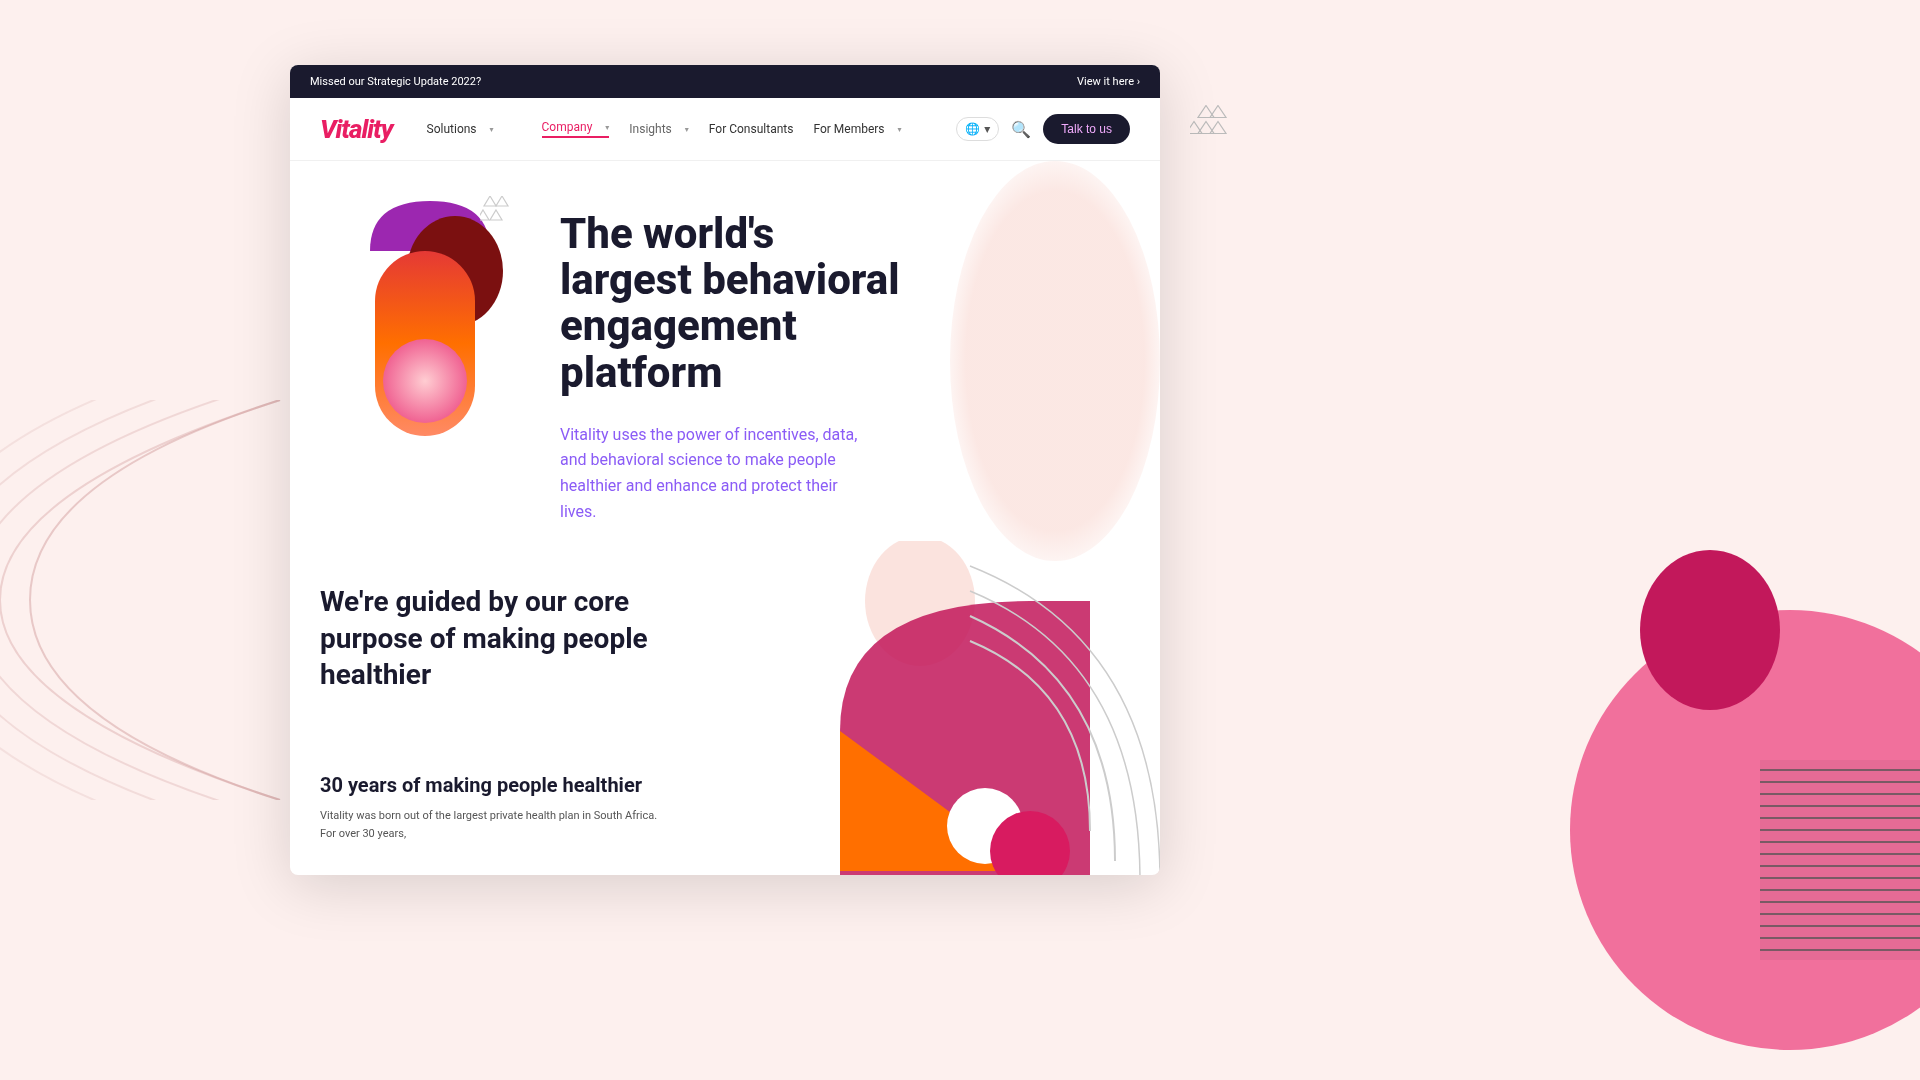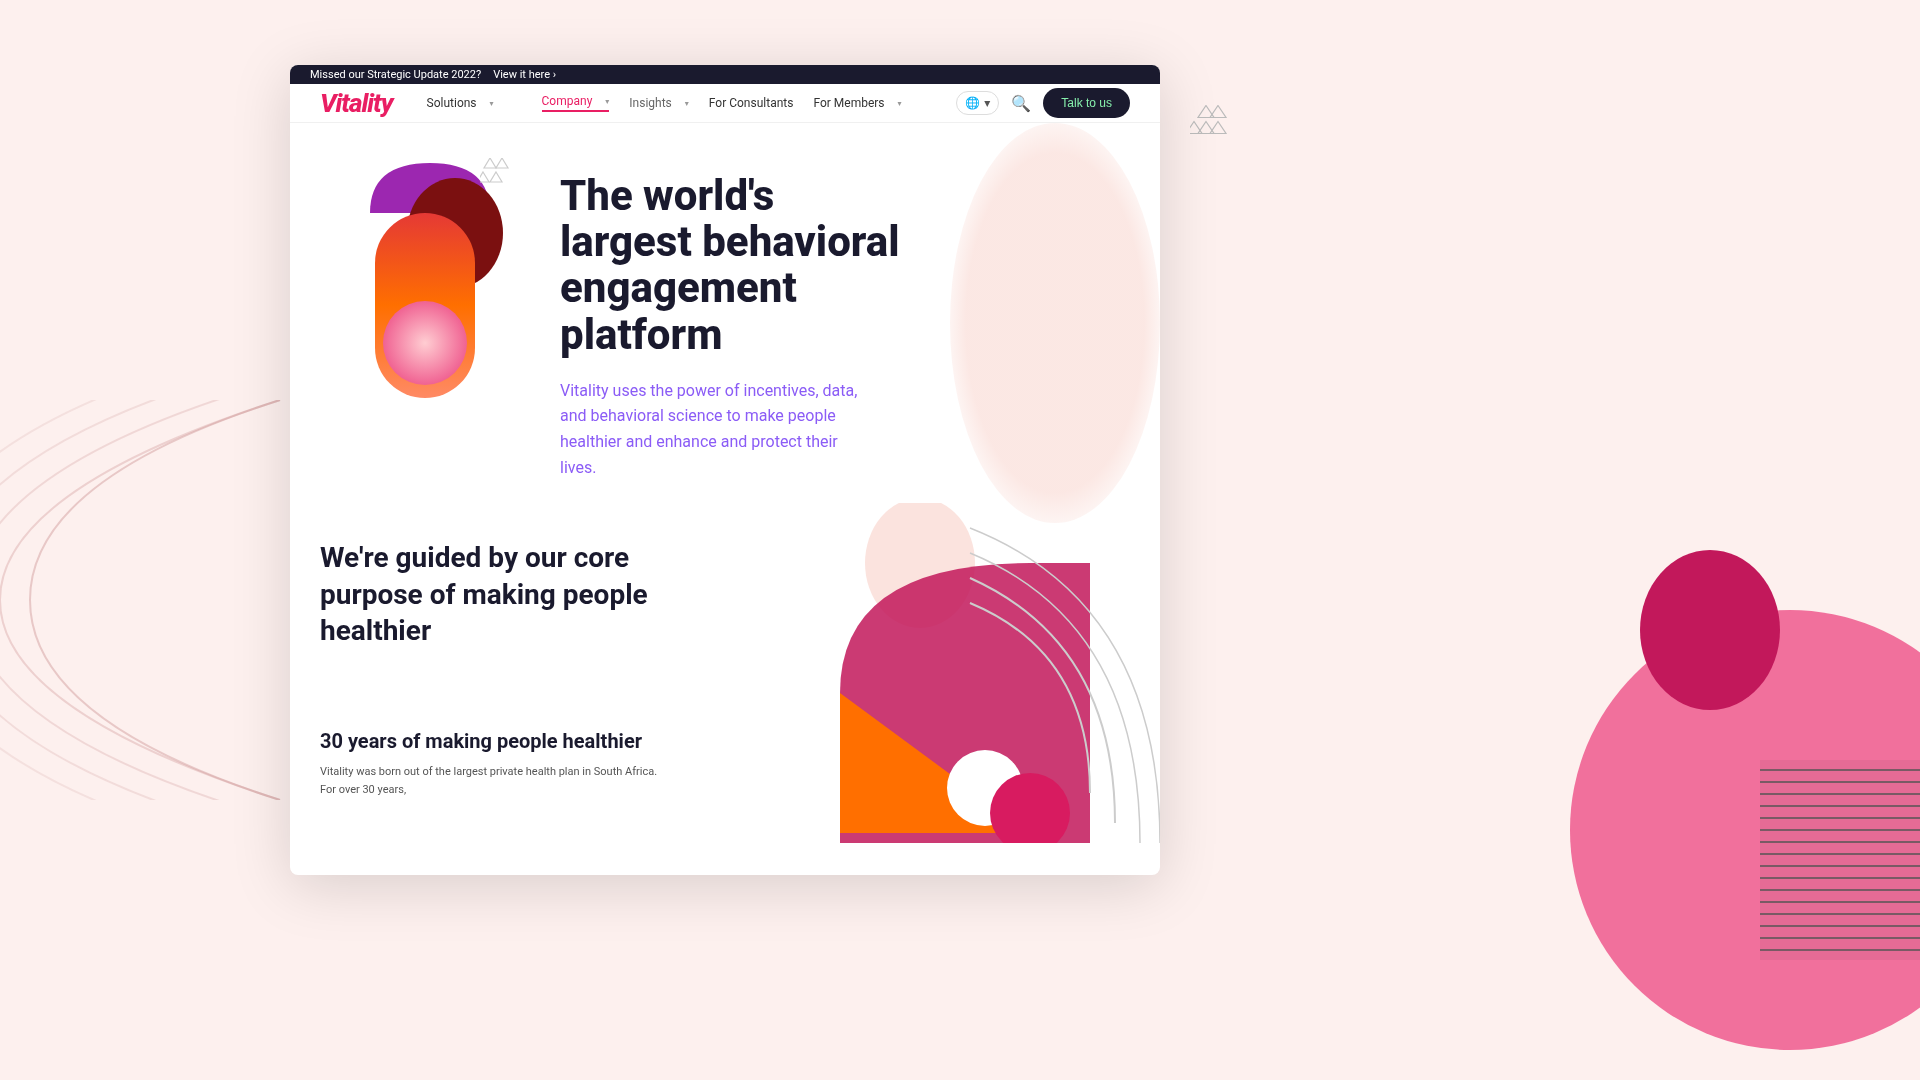--- a/index.html
+++ b/index.html
@@ -23,38 +23,38 @@
       border-radius: 8px;
       box-shadow: 0 10px 60px rgba(0,0,0,0.15);
       overflow: hidden;
     }
 
     
     .announcement-bar {
       background: #1a1a2e;
       color: #ffffff;
       font-size: 11px;
-      padding: 3px 20px;
-      display: flex;
-      align-items: center;
-      justify-content: flex-start;
+      padding: 10px 20px;
+      display: flex;
+      align-items: center;
+      justify-content: space-between;
       gap: 4px;
       position: relative;
     }
     .announcement-bar .view-link {
       color: #ffffff;
       text-decoration: none;
       margin-left: 8px;
     }
 
     
     .navbar {
       display: flex;
       align-items: center;
-      padding: 4px 30px;
+      padding: 16px 30px;
       background: #ffffff;
       border-bottom: 1px solid #f0f0f0;
       gap: 24px;
     }
     .logo {
       font-size: 26px;
       font-weight: 800;
       color: #e91e63;
       letter-spacing: -1px;
       margin-right: 10px;
@@ -103,21 +103,21 @@
       border-radius: 20px;
       padding: 4px 8px;
     }
     .search-btn {
       cursor: pointer;
       color: #555;
       font-size: 16px;
     }
     .talk-btn {
       background: #1a1a2e;
-      color: #86efac;
+      color: #f0abfc;
       border: none;
       border-radius: 20px;
       padding: 8px 18px;
       font-size: 12px;
       cursor: pointer;
       white-space: nowrap;
       text-align: center;
     }
 
     
@@ -149,21 +149,21 @@
       flex: 1;
       padding-top: 10px;
       position: relative;
       z-index: 1;
     }
     .hero-heading {
       font-size: 42px;
       font-weight: 800;
       color: #1a1a2e;
       line-height: 1.1;
-      margin-bottom: 20px;
+      margin-bottom: 26px;
     }
     .hero-subtext {
       font-size: 16px;
       color: #8b5cf6;
       line-height: 1.6;
       max-width: 300px;
     }
 
     
     .core-purpose-section {

